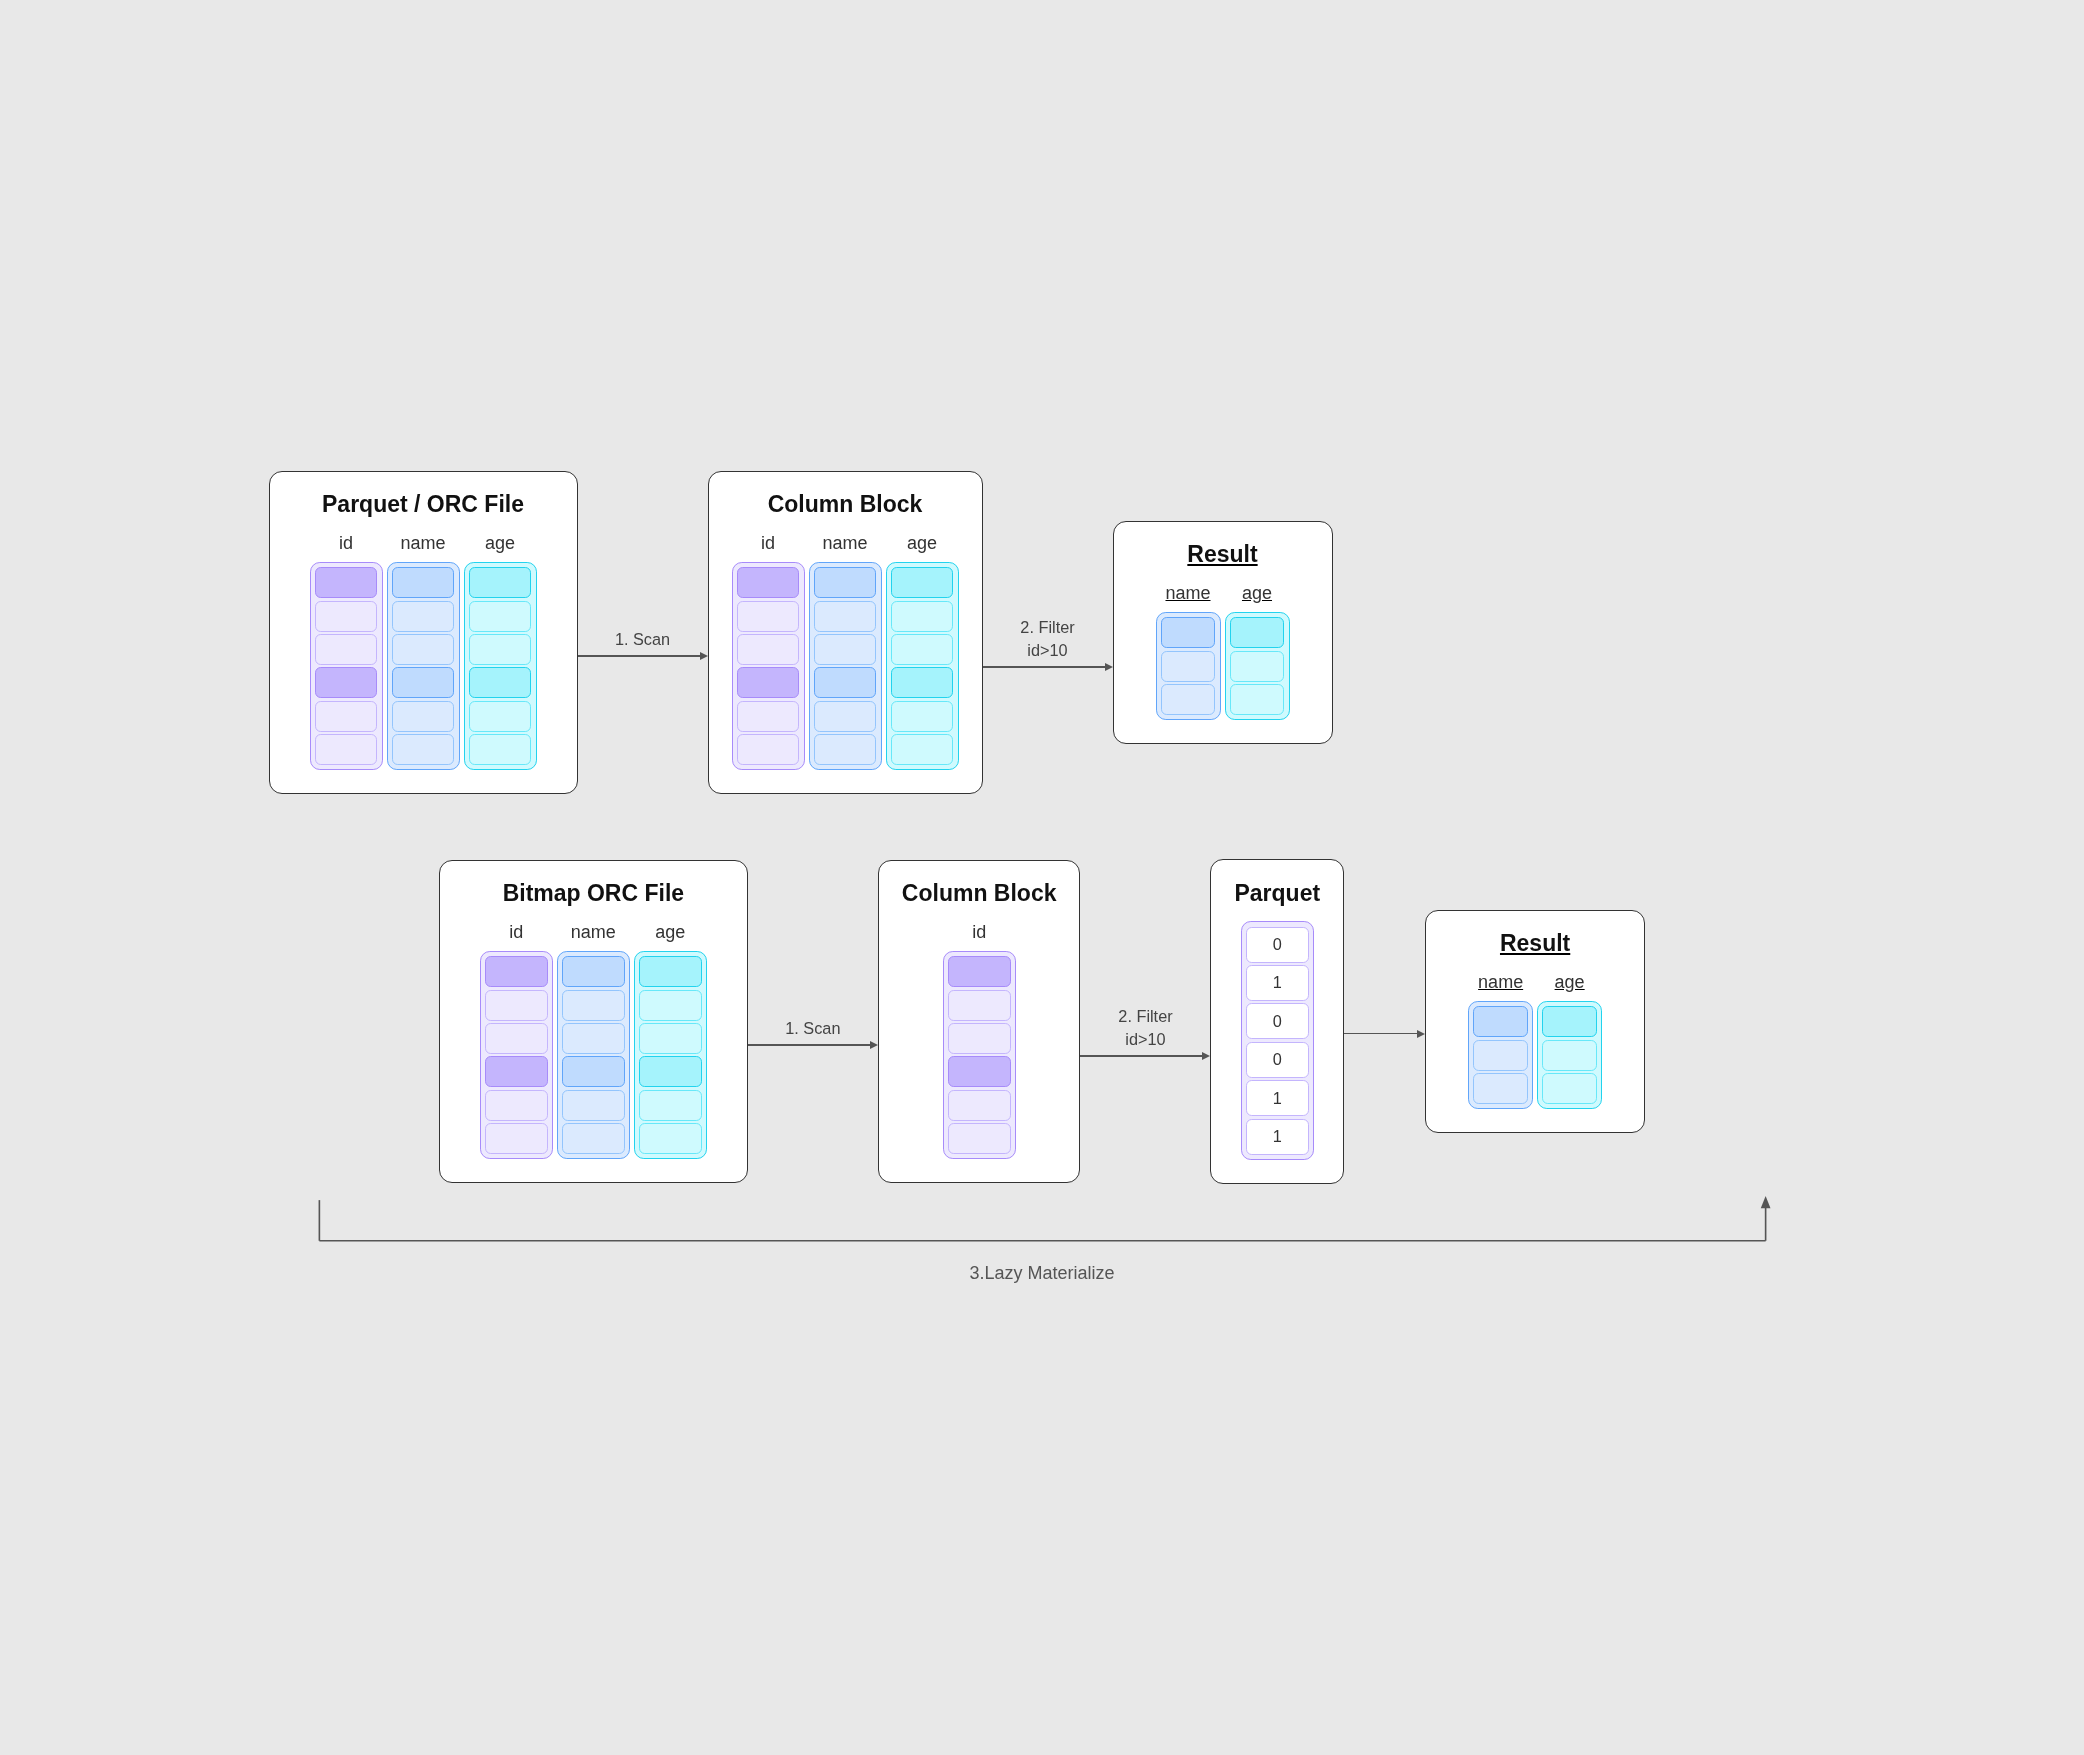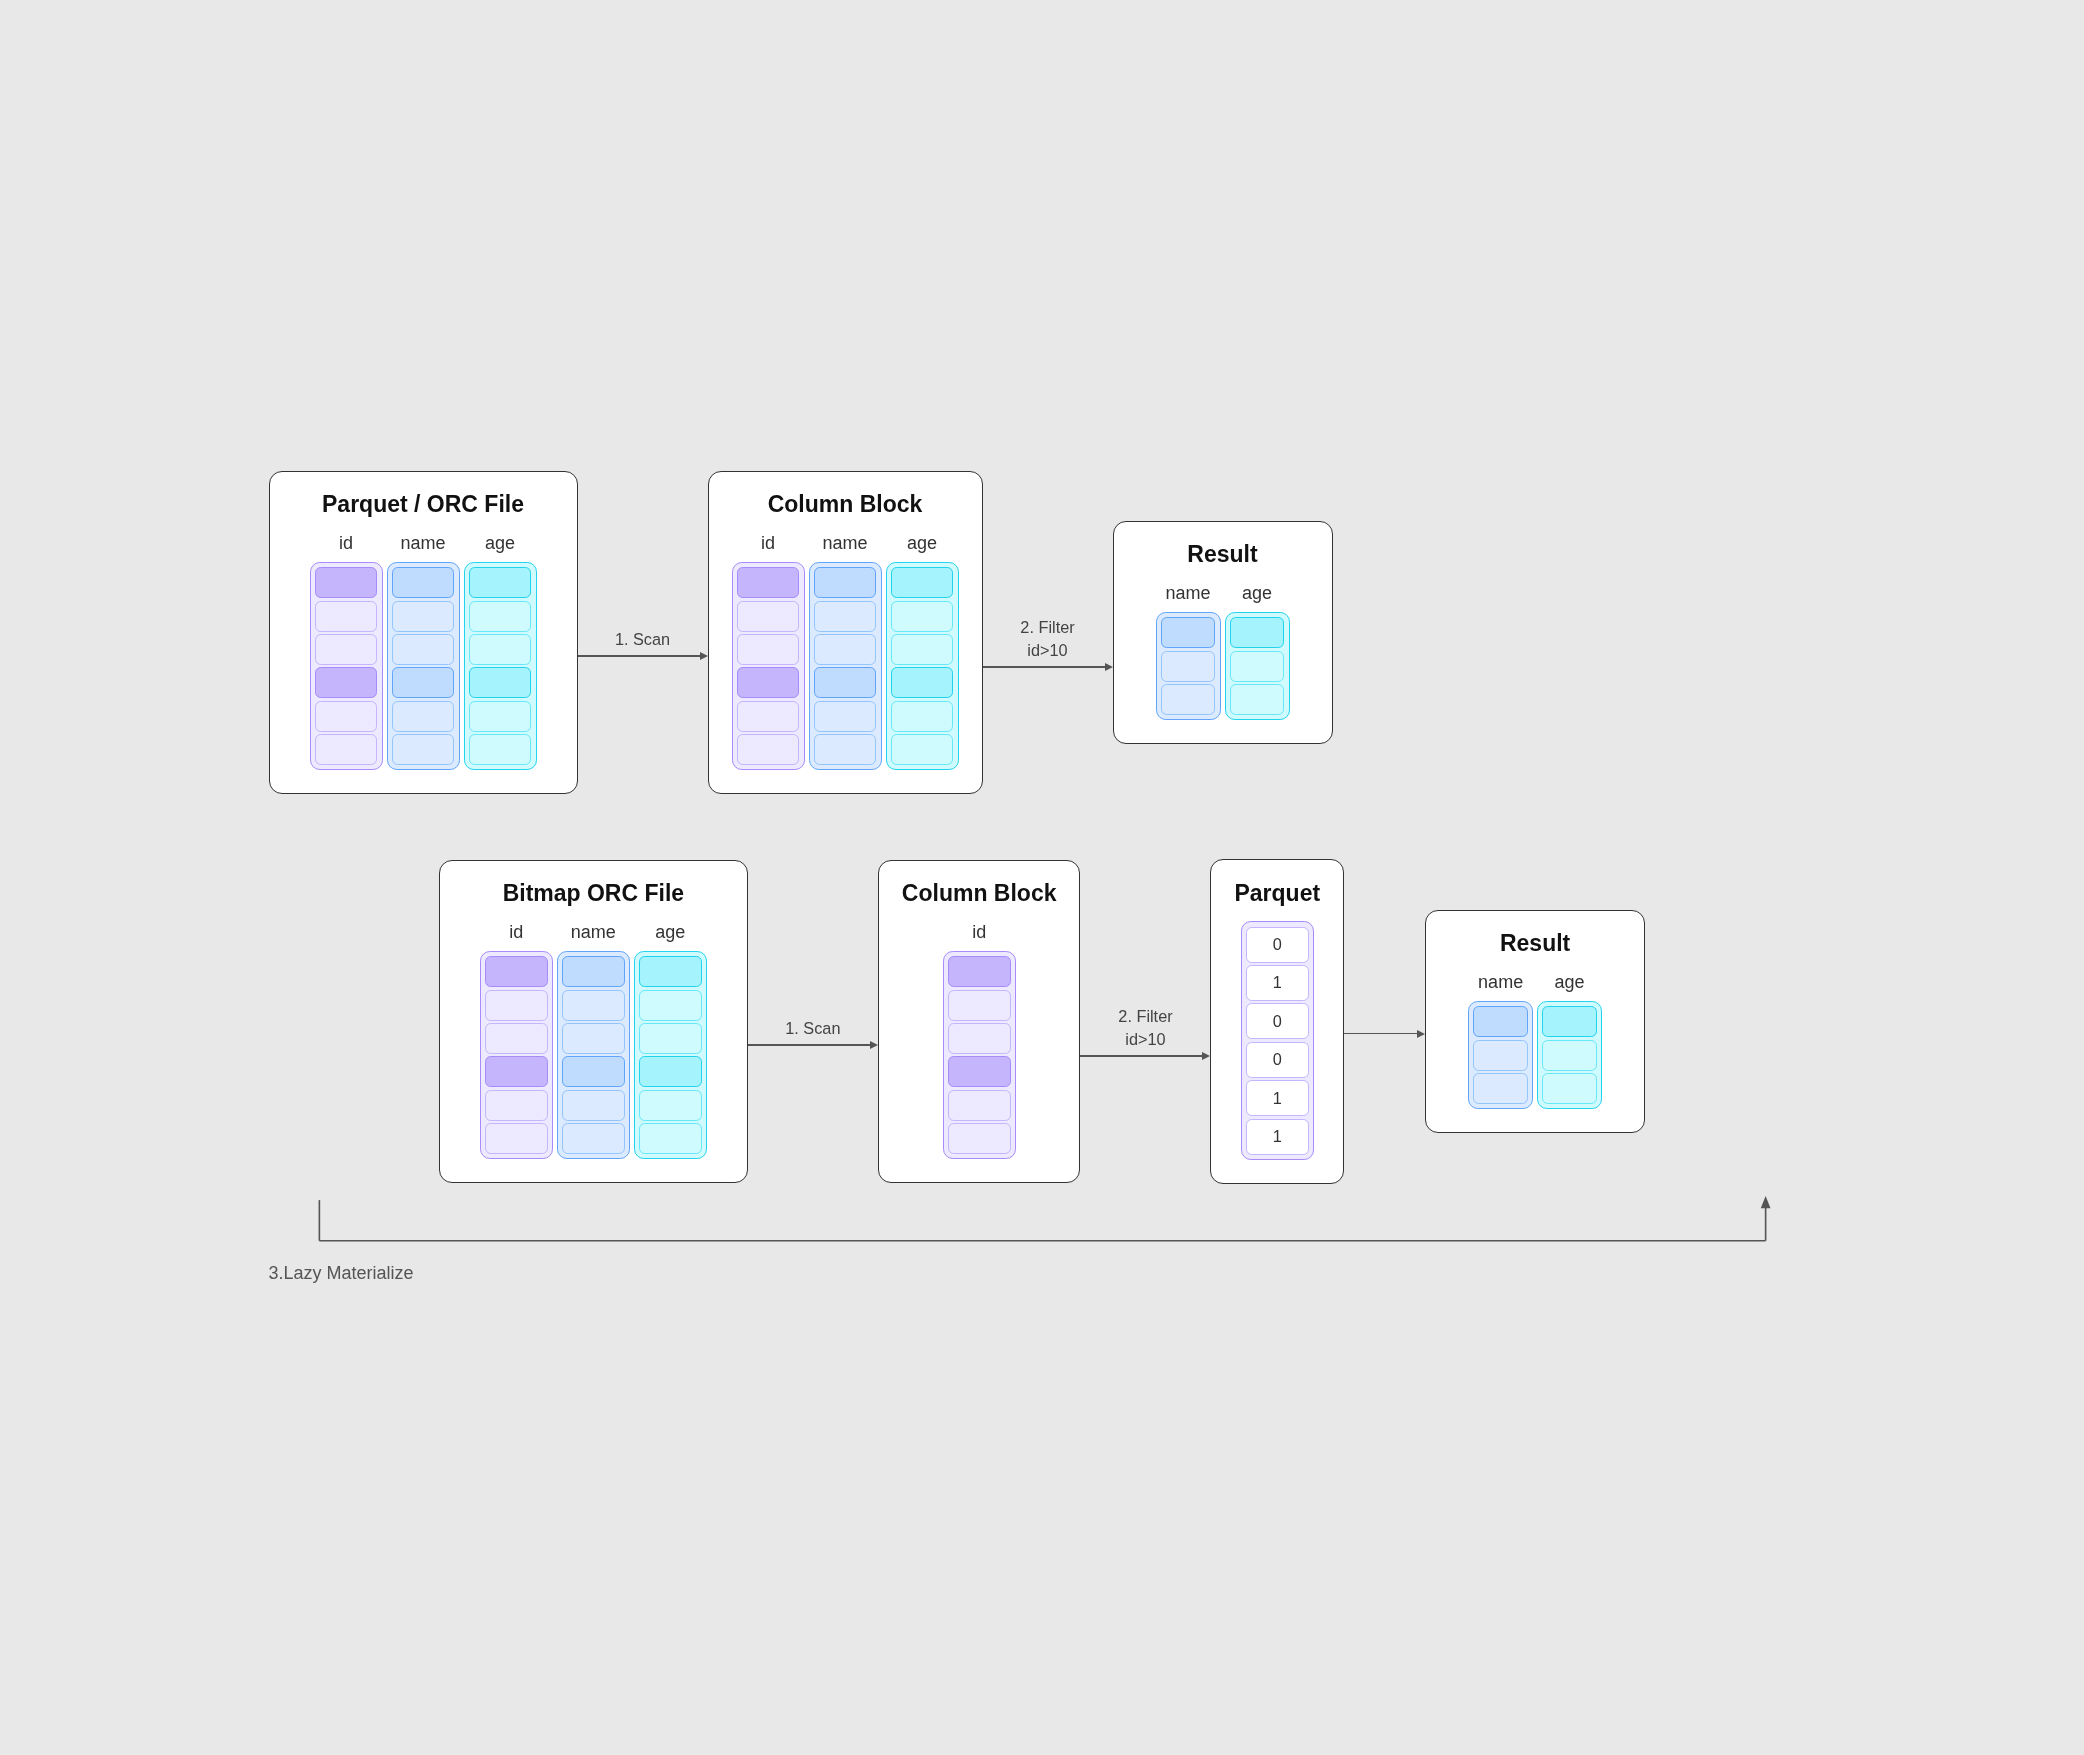--- a/index.html
+++ b/index.html
@@ -191,21 +191,21 @@
     }
 
     
     .lazy-svg {
       display: block;
     }
 
     
     .parquet-panel { min-width: 309px; }
     .colblock-panel { min-width: 244px; }
-    .result-panel { min-width: 220px; }
+    .result-panel { min-width: 220px; text-decoration: underline; }
     .bitmap-panel { min-width: 130px; }
 
   </style>
 </head>
 <body>
 
 <div class="main-container">
 
   <div class="row1">
 
@@ -449,21 +449,21 @@
               <div class="cell cyan-hi"></div>
               <div class="cell cyan"></div>
               <div class="cell cyan"></div>
             </div>
           </div>
         </div>
       </div>
 
     </div>
 
-    <div style="display:flex; flex-direction:column; margin-top:8.1px; width:100%;">
+    <div style="display:flex; flex-direction:column; align-items:center; margin-top:8.1px; width:100%;">
       <svg class="lazy-svg" width="1547" height="65" viewBox="0 0 1900 80">
 
         <line x1="60" y1="60" x2="1840" y2="60" stroke="#555" stroke-width="2"></line>
 
         <line x1="60" y1="10" x2="60" y2="60" stroke="#555" stroke-width="2"></line>
 
         <line x1="1840" y1="10" x2="1840" y2="60" stroke="#555" stroke-width="2"></line>
 
         <polygon points="1840,5 1834,20 1846,20" fill="#555"></polygon>
       </svg>

